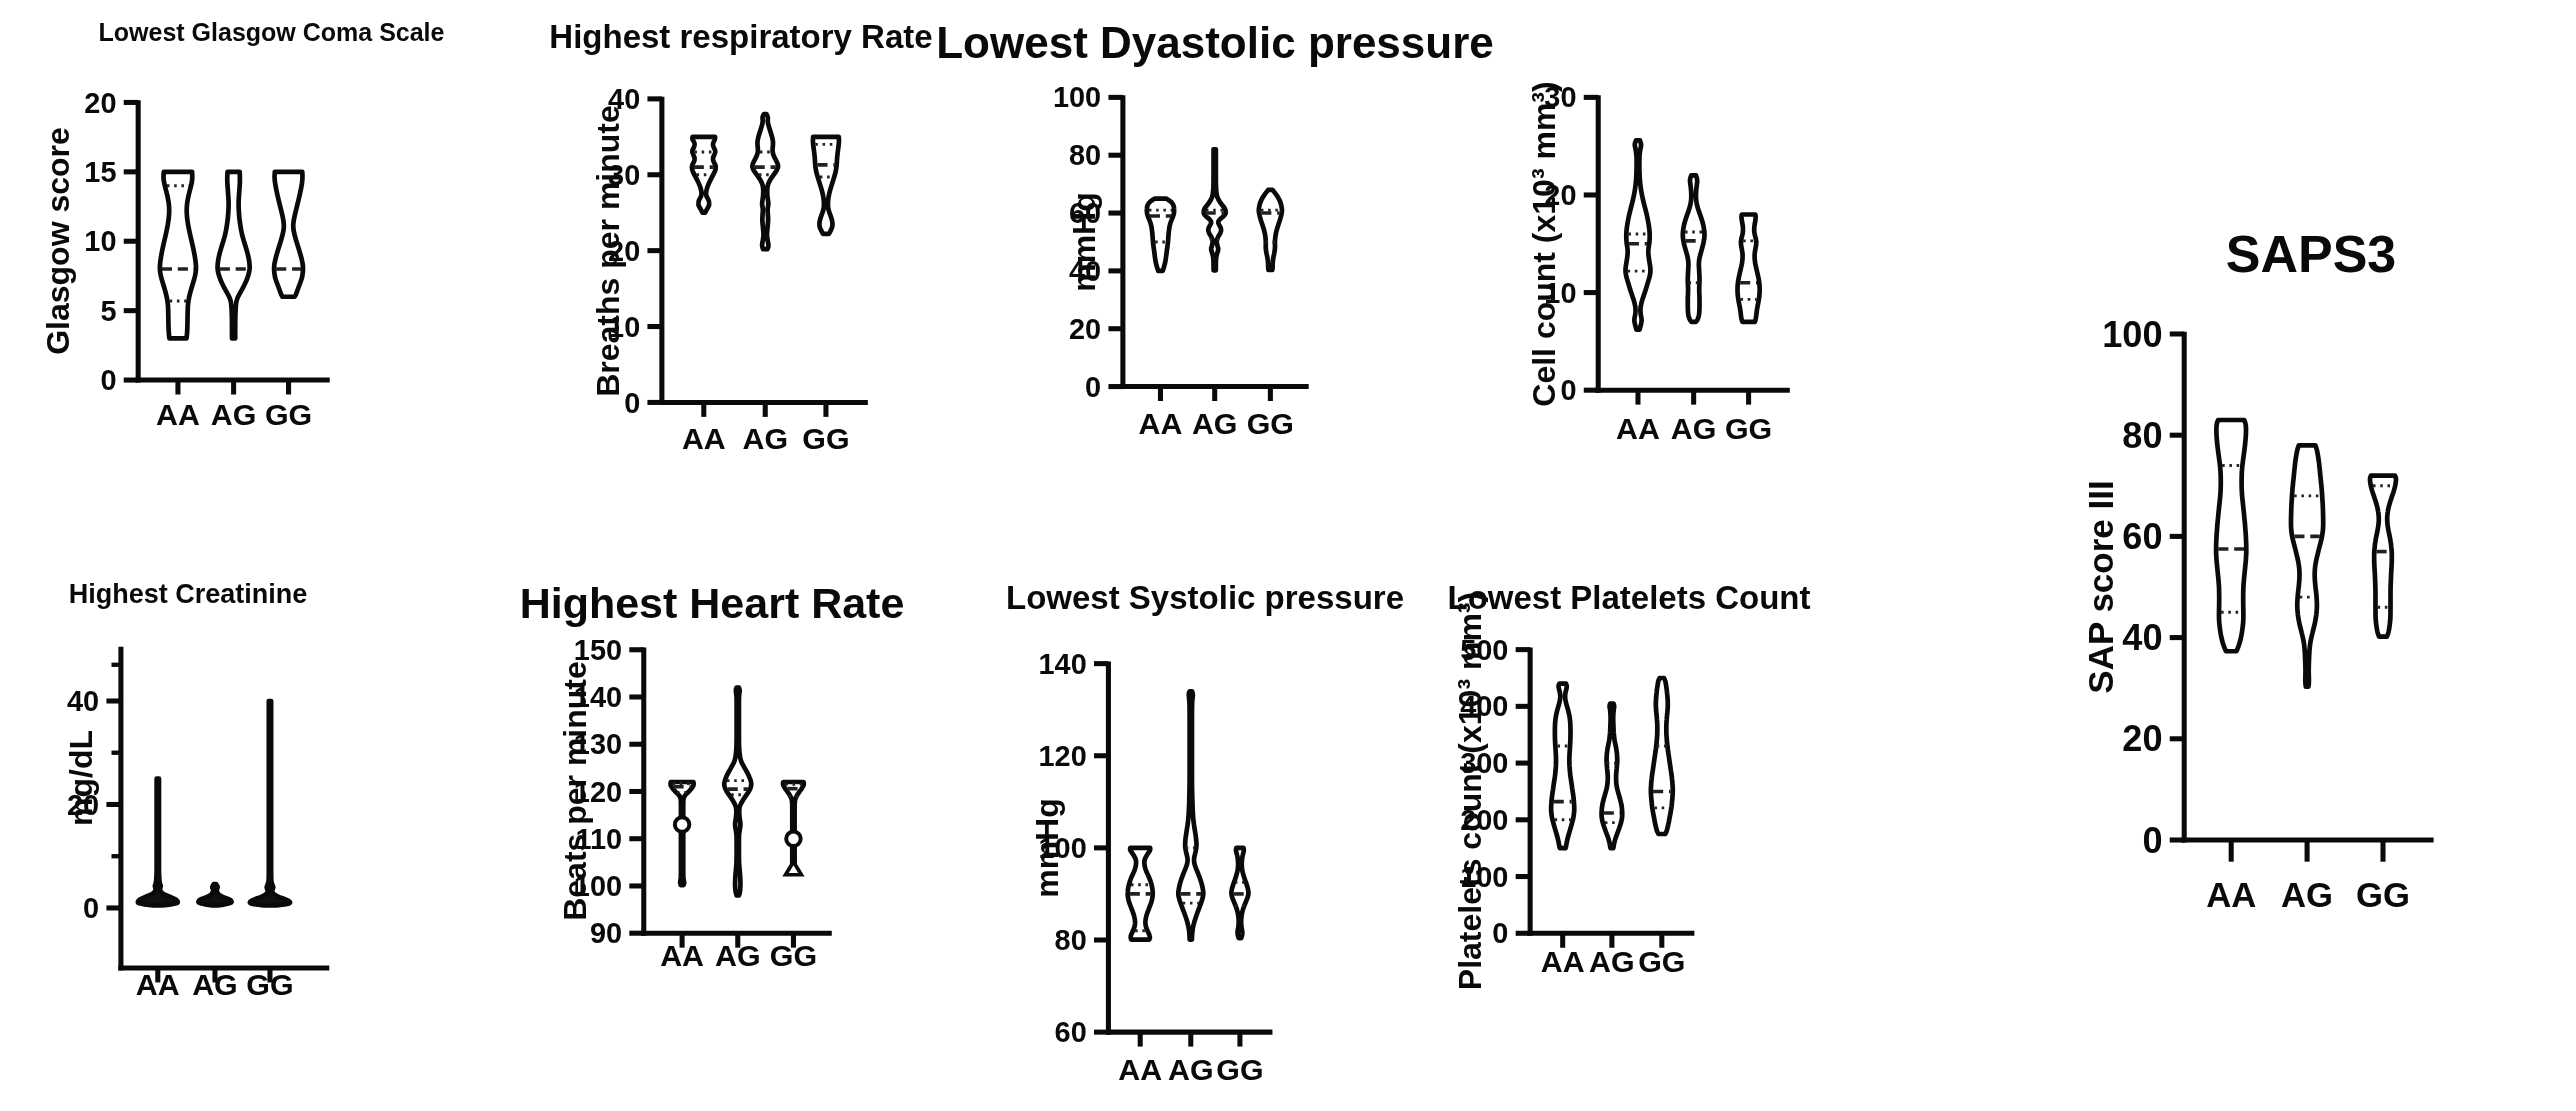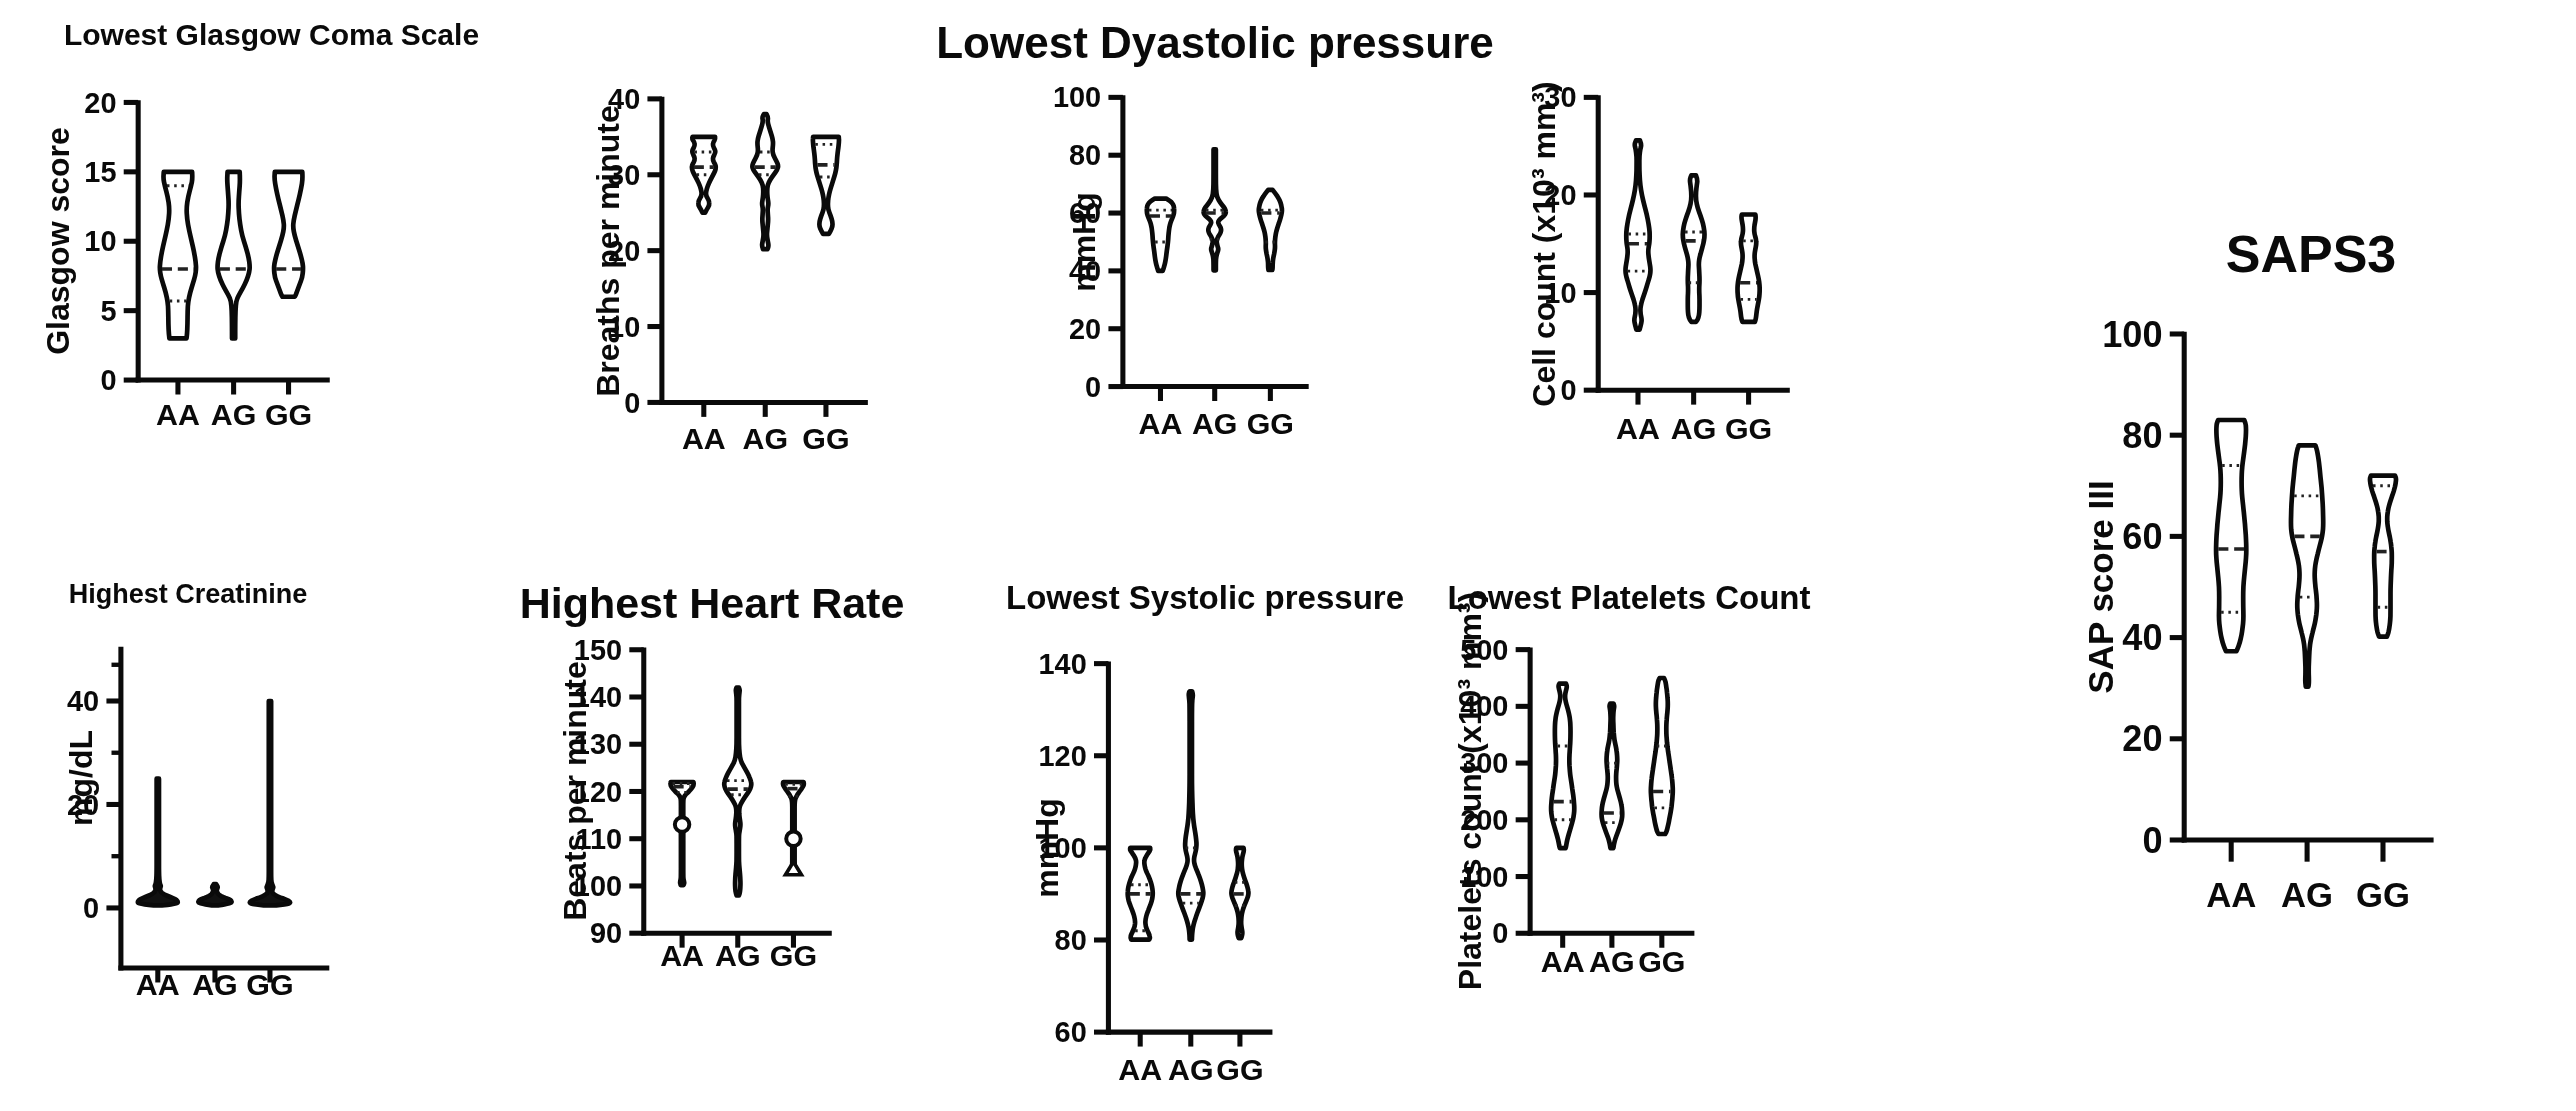--- a/index.html
+++ b/index.html
@@ -9,21 +9,21 @@
   .plot-title{position:absolute;font-weight:bold;white-space:nowrap;transform:translateX(-50%);color:#0a0a0a;}
   .ylabel{position:absolute;font-weight:bold;white-space:nowrap;transform:translate(-50%,-50%) rotate(-90deg);color:#0a0a0a;}
   .plot-svg{position:absolute;left:0;top:0;width:100%;height:100%;}
   svg text{font-family:"Liberation Sans", sans-serif;font-weight:bold;fill:#0a0a0a;}
 </style>
 </head>
 <body>
 
 <div id="canvas">
   <figure class="plot" style="left: 14.5px; top: 7.2px; width: 550px; height: 535px; margin: 0px;">
-    <div class="plot-title" style="left: 257px; top: 11px; font-size: 30px;">Lowest Glasgow Coma Scale</div>
+    <div class="plot-title" style="left: 257px; top: 11px; font-size: 25px;">Lowest Glasgow Coma Scale</div>
     <div class="ylabel" style="left: 43px; top: 234px; font-size: 32px;">Glasgow score</div>
     <svg class="plot-svg" viewBox="0 0 760 740">
         <line x1="170" y1="129" x2="170" y2="519.5" stroke="#0a0a0a" stroke-width="7"></line>
         <line x1="166.5" y1="516" x2="435" y2="516" stroke="#0a0a0a" stroke-width="7"></line>
         <line x1="150" y1="516" x2="170" y2="516" stroke="#0a0a0a" stroke-width="7"></line>
         <text x="140" y="530" text-anchor="end" font-size="40">0</text>
         <line x1="150" y1="420" x2="170" y2="420" stroke="#0a0a0a" stroke-width="7"></line>
         <text x="140" y="434" text-anchor="end" font-size="40">5</text>
         <line x1="150" y1="324" x2="170" y2="324" stroke="#0a0a0a" stroke-width="7"></line>
         <text x="140" y="338" text-anchor="end" font-size="40">10</text>
@@ -41,20 +41,21 @@
         <line x1="202.8" y1="362.4" x2="247.2" y2="362.4" stroke="#222" stroke-width="5" stroke-dasharray="14 8"></line>
         <line x1="209.8" y1="247.2" x2="240.2" y2="247.2" stroke="#222" stroke-width="4" stroke-dasharray="3.5 6.5"></line>
         <line x1="213.6" y1="406.56" x2="236.4" y2="406.56" stroke="#222" stroke-width="4" stroke-dasharray="3.5 6.5"></line>
         <path d="M310.4 228.0 Q311.0 239.5 310.4 247.2 Q309.8 254.9 309.3 262.6 Q308.7 270.2 309.0 277.9 Q309.3 285.6 310.1 293.3 Q311.0 301.0 312.4 308.6 Q313.8 316.3 316.3 324.0 Q318.8 331.7 320.9 339.4 Q323.0 347.0 323.7 352.8 Q324.4 358.6 324.1 362.4 Q323.8 366.2 322.0 372.0 Q320.2 377.8 317.4 383.5 Q314.6 389.3 311.8 394.1 Q309.0 398.9 307.3 402.7 Q305.6 406.6 305.1 413.3 Q304.5 420.0 304.4 429.6 Q304.2 439.2 304.2 448.8 L304.2 458.4 L299.8 458.4 Q299.8 439.2 299.6 429.6 Q299.5 420.0 298.9 413.3 Q298.4 406.6 296.7 402.7 Q295.0 398.9 292.2 394.1 Q289.4 389.3 286.6 383.5 Q283.8 377.8 282.0 372.0 Q280.2 366.2 279.9 362.4 Q279.6 358.6 280.3 352.8 Q281.0 347.0 283.1 339.4 Q285.2 331.7 287.7 324.0 Q290.2 316.3 291.6 308.6 Q293.0 301.0 293.9 293.3 Q294.7 285.6 295.0 277.9 Q295.3 270.2 294.7 262.6 Q294.2 254.9 293.6 247.2 Q293.0 239.5 293.3 233.8 L293.6 228.0 Z" fill="#ffffff" stroke="#0a0a0a" stroke-width="6.5" stroke-linejoin="round" stroke-linecap="round"></path>
         <line x1="282.88" y1="362.4" x2="321.12" y2="362.4" stroke="#222" stroke-width="5" stroke-dasharray="14 8"></line>
         <path d="M397.0 228.0 Q397.6 237.6 396.5 244.3 Q395.4 251.0 393.7 258.7 Q392.0 266.4 390.0 274.1 Q388.1 281.8 386.5 288.5 Q385.0 295.2 384.6 300.0 Q384.2 304.8 385.3 310.6 Q386.4 316.3 388.5 323.0 Q390.6 329.8 392.7 336.5 Q394.8 343.2 396.2 349.0 Q397.6 354.7 397.9 358.6 Q398.2 362.4 397.6 368.2 Q397.0 373.9 395.2 378.7 Q393.4 383.5 391.6 388.3 Q389.8 393.1 388.8 396.0 Q387.8 398.9 387.1 399.8 L386.4 400.8 L369.6 400.8 Q368.2 398.9 367.2 396.0 Q366.2 393.1 364.4 388.3 Q362.6 383.5 360.8 378.7 Q359.0 373.9 358.4 368.2 Q357.8 362.4 358.1 358.6 Q358.4 354.7 359.8 349.0 Q361.2 343.2 363.3 336.5 Q365.4 329.8 367.5 323.0 Q369.6 316.3 370.7 310.6 Q371.8 304.8 371.4 300.0 Q371.0 295.2 369.5 288.5 Q367.9 281.8 366.0 274.1 Q364.0 266.4 362.3 258.7 Q360.6 251.0 359.5 244.3 Q358.4 237.6 358.7 232.8 L359.0 228.0 Z" fill="#ffffff" stroke="#0a0a0a" stroke-width="6.5" stroke-linejoin="round" stroke-linecap="round"></path>
         <line x1="360.84" y1="362.4" x2="395.16" y2="362.4" stroke="#222" stroke-width="5" stroke-dasharray="14 8"></line>
       </svg>
   </figure>
   <figure class="plot" style="left: 586px; top: 7.2px; width: 477px; height: 535px; margin: 0px;">
+    <div class="plot-title" style="left: 155px; top: 11px; font-size: 33px;">Highest respiratory Rate</div>
     <div class="ylabel" style="left: 22px; top: 244px; font-size: 32px;">Breaths per minute</div>
     <svg class="plot-svg" viewBox="0 0 660 740">
         <line x1="105" y1="124" x2="105" y2="550.5" stroke="#0a0a0a" stroke-width="7"></line>
         <line x1="101.5" y1="547" x2="390" y2="547" stroke="#0a0a0a" stroke-width="7"></line>
         <line x1="85" y1="547" x2="105" y2="547" stroke="#0a0a0a" stroke-width="7"></line>
         <text x="75" y="561" text-anchor="end" font-size="40">0</text>
         <line x1="85" y1="442" x2="105" y2="442" stroke="#0a0a0a" stroke-width="7"></line>
         <text x="75" y="456" text-anchor="end" font-size="40">10</text>
         <line x1="85" y1="337" x2="105" y2="337" stroke="#0a0a0a" stroke-width="7"></line>
         <text x="75" y="351" text-anchor="end" font-size="40">20</text>

